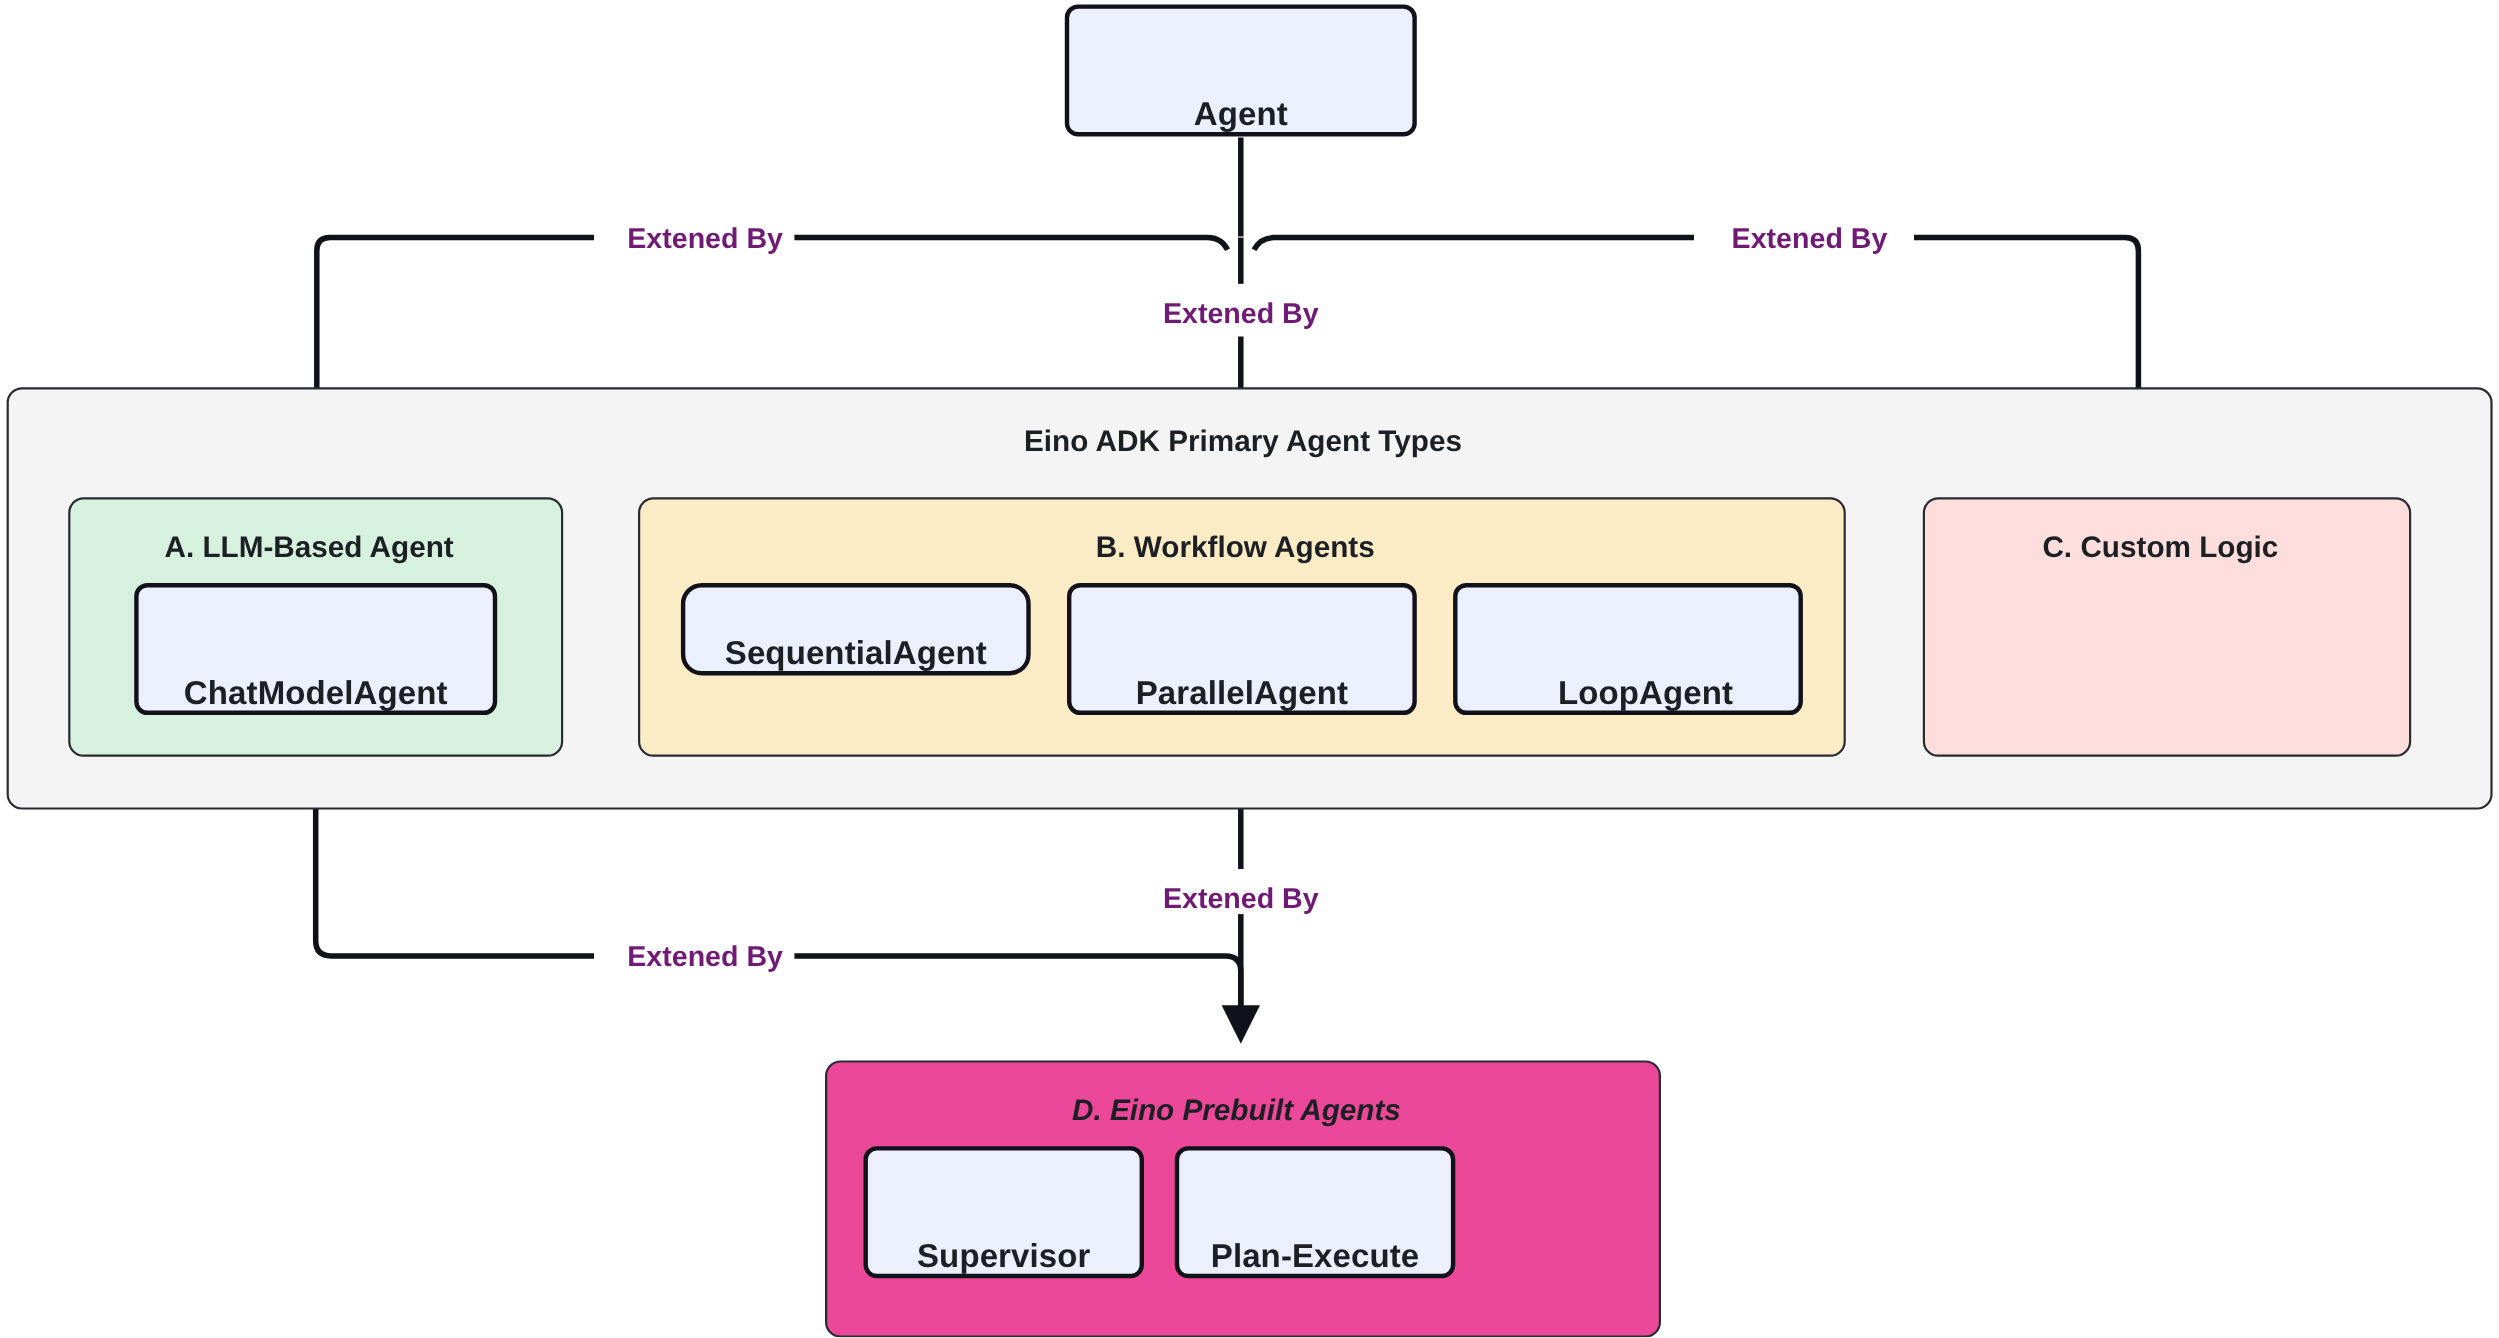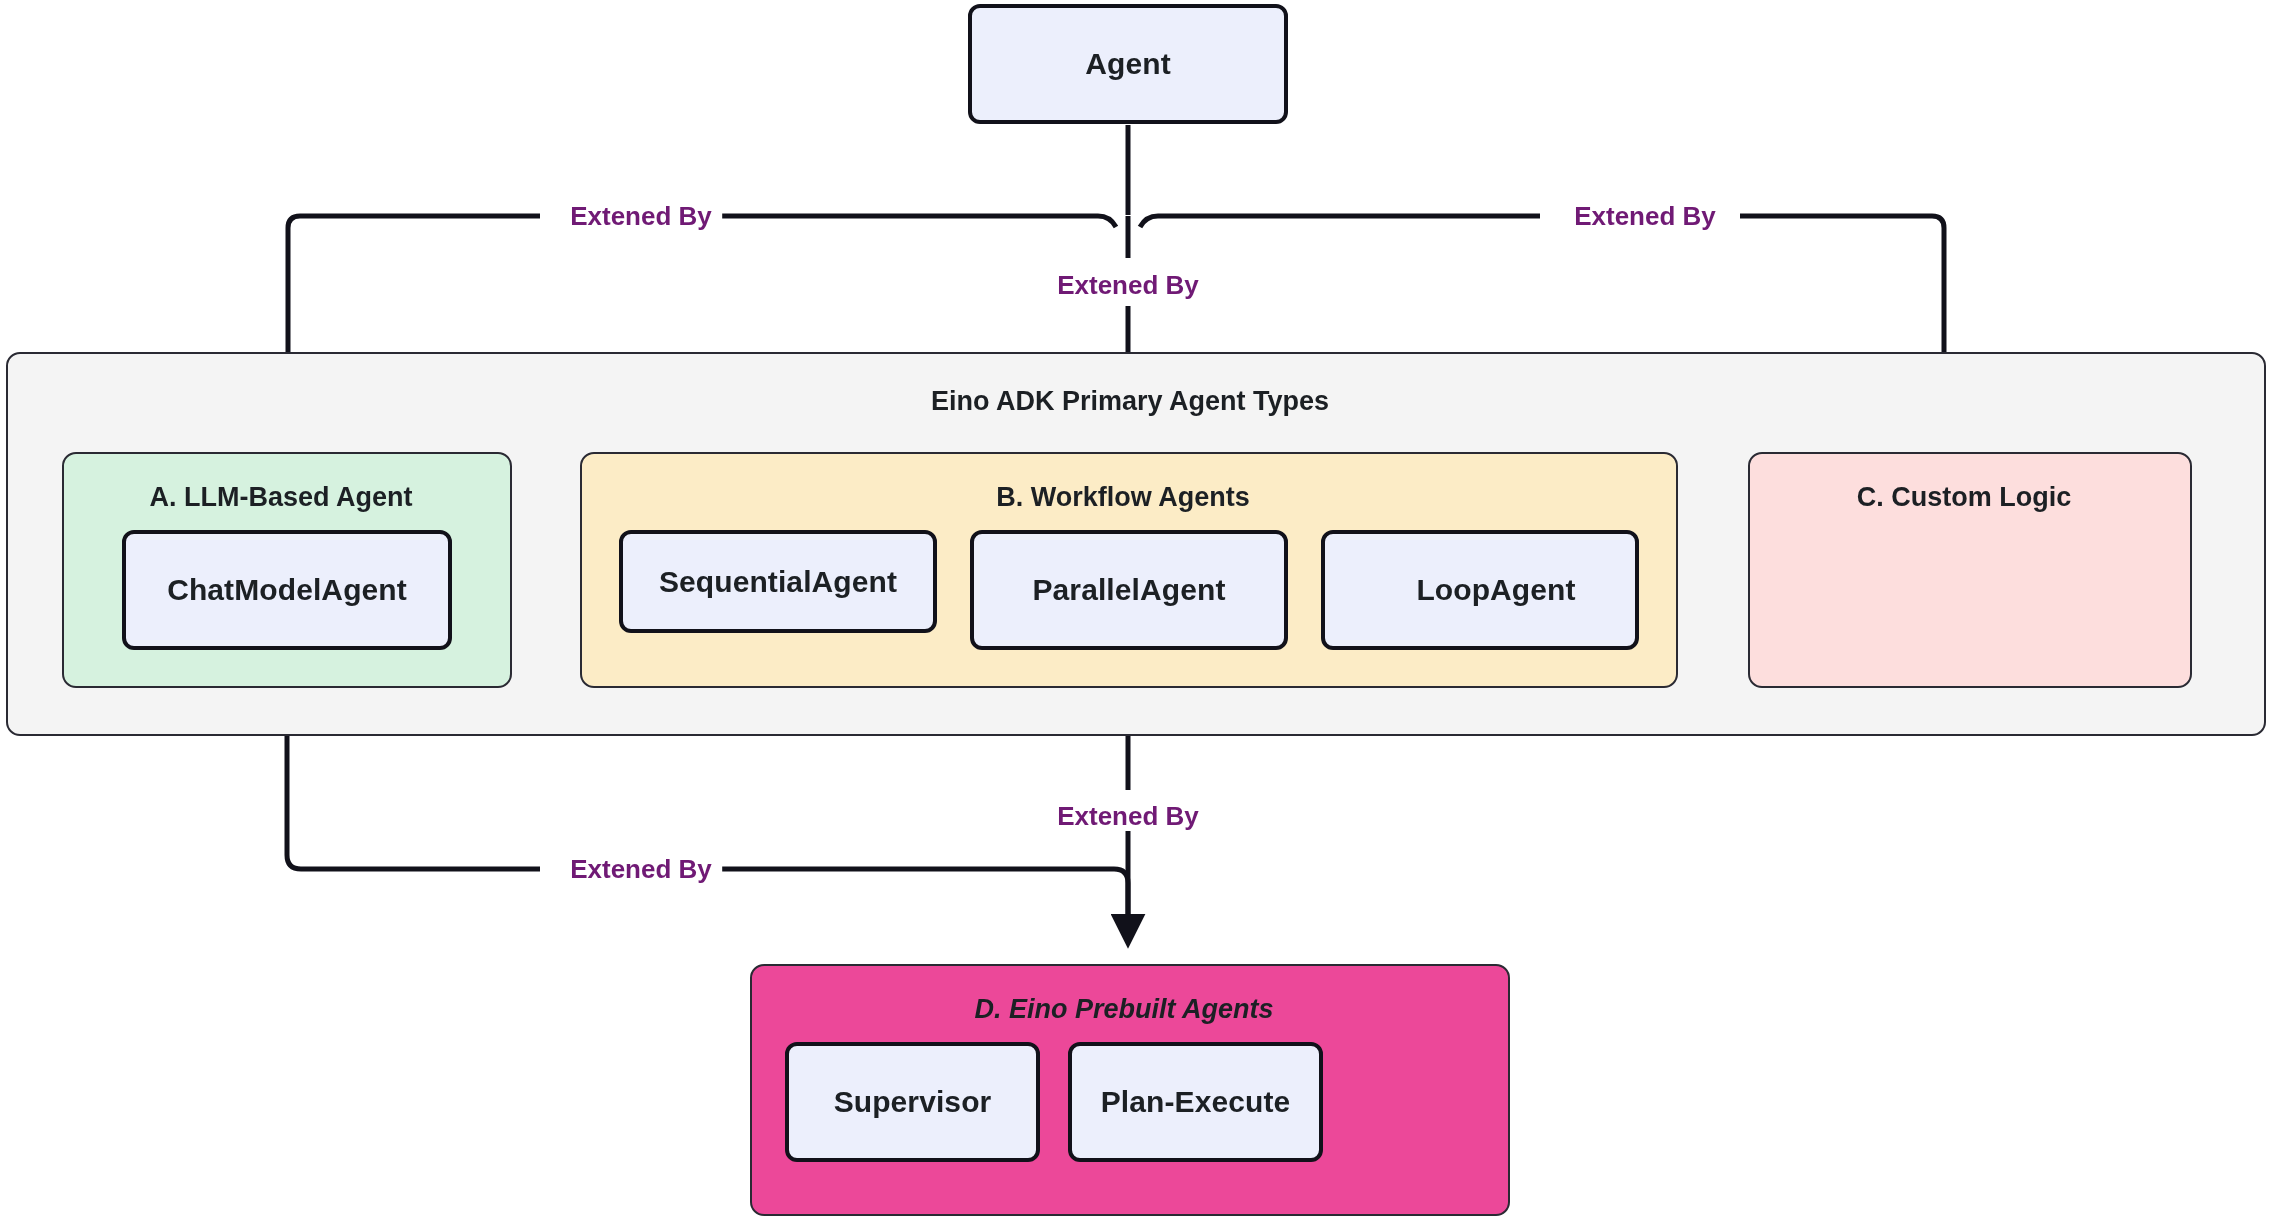--- a/index.html
+++ b/index.html
@@ -25,21 +25,21 @@
     pointer-events: none;
   }
   
   .node {
     position: absolute;
     box-sizing: border-box;
     background: #eceffc;
     border: 4px solid #11111a;
     border-radius: 12px;
     display: flex;
-    align-items: center;
+    align-items: flex-end;
     justify-content: center;
     color: #1c2024;
     font-weight: 700;
     letter-spacing: .1px;
   }
   .node-label {
     font-size: 30px;
     line-height: 1;
     white-space: nowrap;
   }
@@ -126,21 +126,21 @@
   <div class="cluster cluster-green" style="left:62px; top:452px; width:450px; height:236px;">
     <div class="cluster-title" style="top:28px;">A. LLM-Based Agent</div>
   </div>
   <div class="node" style="left:122px; top:530px; width:330px; height:120px;">
     <span class="node-label">ChatModelAgent</span>
   </div>
 
   <div class="cluster cluster-yellow" style="left:580px; top:452px; width:1098px; height:236px;">
     <div class="cluster-title" style="top:28px;">B. Workflow Agents</div>
   </div>
-  <div class="node" style="left:619px; top:530px; width:318px; height:103px;">
+  <div class="node" style="left:619px; top:530px; width:318px; height:84px;border-radius:19px;">
     <span class="node-label">SequentialAgent</span>
   </div>
   <div class="node" style="left:970px; top:530px; width:318px; height:120px;">
     <span class="node-label">ParallelAgent</span>
   </div>
   <div class="node" style="left:1321px; top:530px; width:318px; height:120px;padding-left:32px;">
     <span class="node-label">LoopAgent</span>
   </div>
 
   <div class="cluster cluster-pink" style="left:1748px; top:452px; width:444px; height:236px;">

